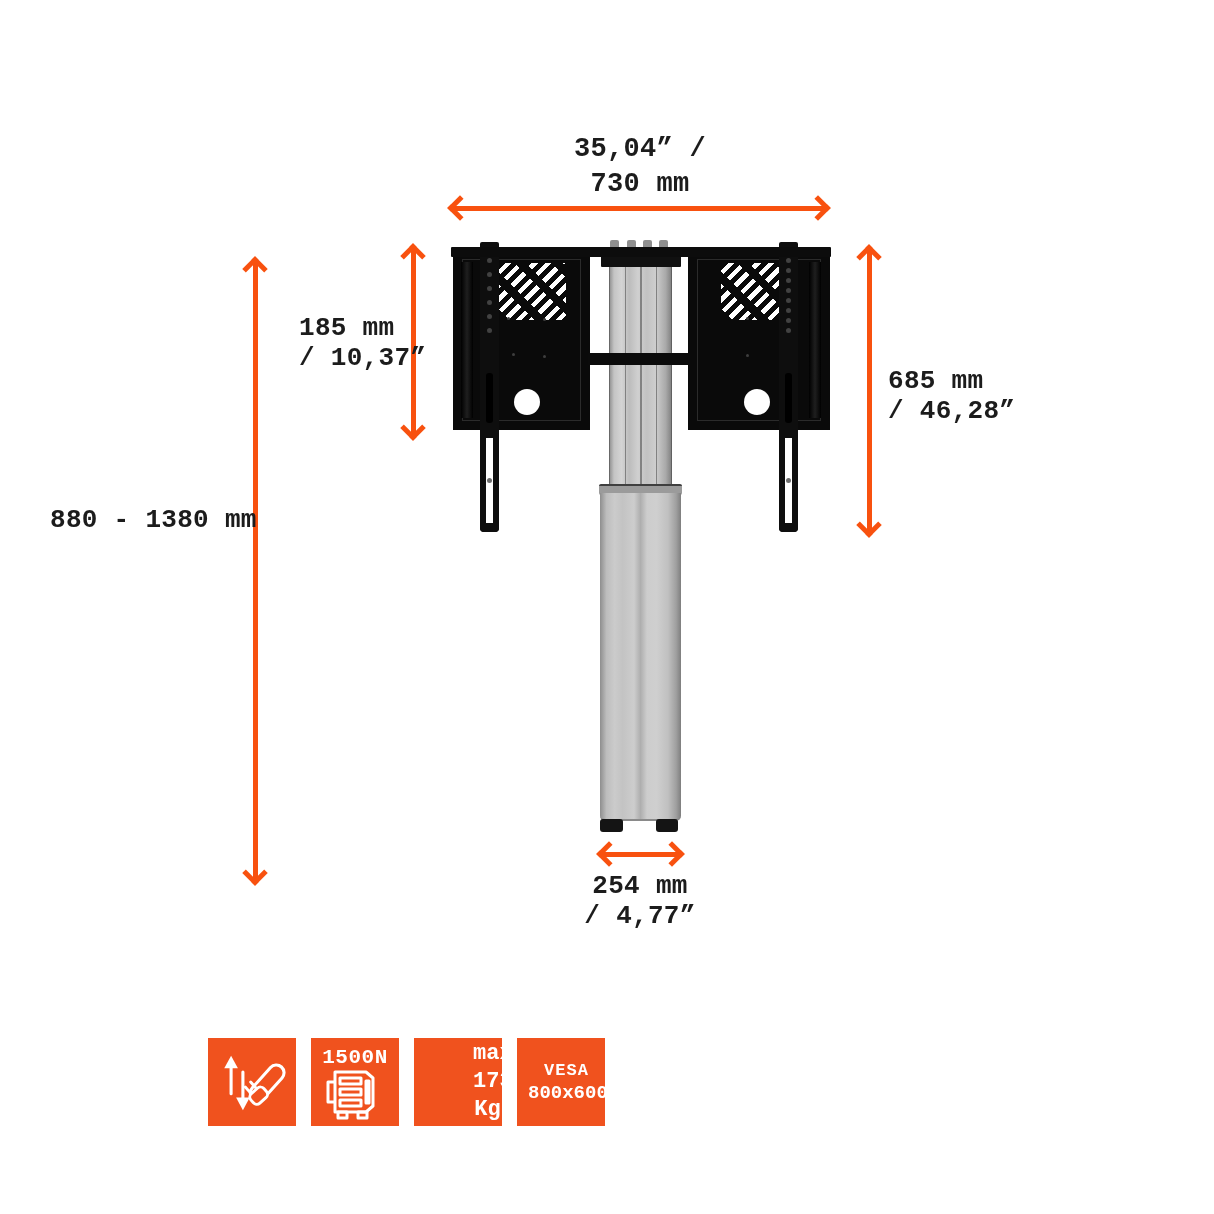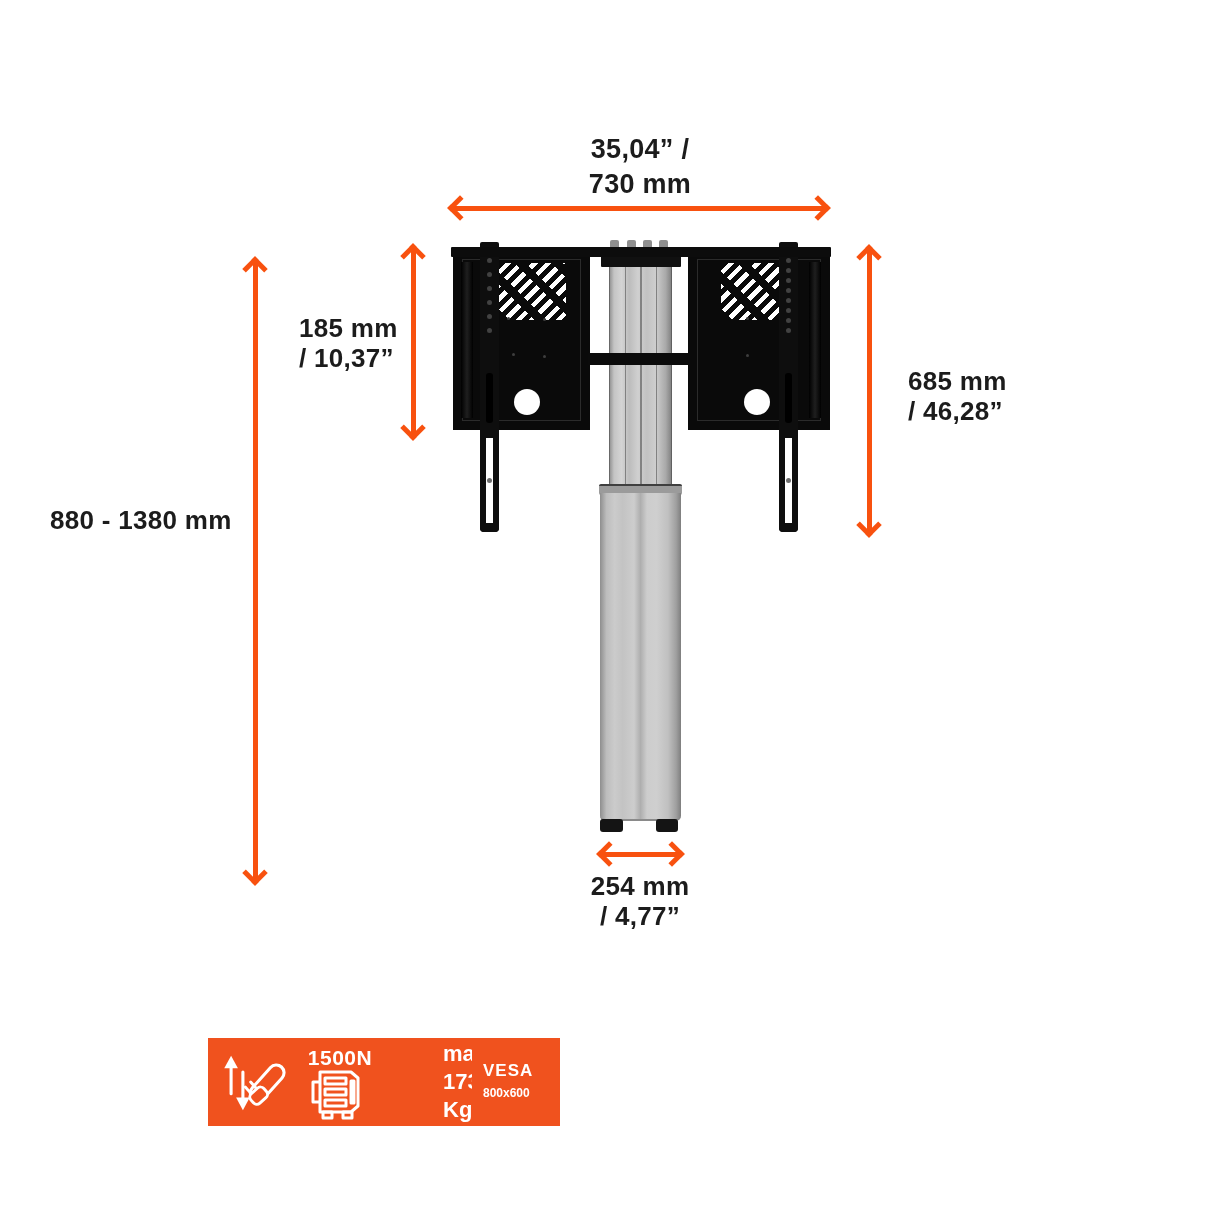--- a/index.html
+++ b/index.html
@@ -4,31 +4,31 @@
 <style>
   :root{
     --arrow:#f8510f;
     --badge:#f0521e;
     --text:#1c1c1c;
   }
   *{margin:0;padding:0;box-sizing:content-box;}
   html,body{background:#fff;}
   .canvas{
     position:relative;width:1214px;height:1166px;background:#ffffff;overflow:hidden;
-    font-family:Liberation Sans, sans-serif;
+    font-family:Liberation Mono, monospace;
   }
   
   .dim{
     position:absolute;font-weight:700;color:var(--text);
     font-size:26px;line-height:30px;letter-spacing:.3px;white-space:nowrap;
   }
   .dim.center{text-align:center;}
   .lbl-top{left:470px;top:132px;width:340px;font-size:27px;line-height:35px;}
   .lbl-438{left:299px;top:313px;width:120px;}
-  .lbl-685{left:888px;top:366px;width:140px;margin-left:20px;}
+  .lbl-685{left:888px;top:366px;width:140px;}
   .lbl-total{left:50px;top:505px;width:210px;}
   .lbl-base{left:565px;top:871px;width:150px;}
   
   .arrow{position:absolute;background:var(--arrow);border-radius:2px;}
   .arrow::before,.arrow::after{content:"";position:absolute;width:13px;height:13px;}
   .arrow.v{width:5px;}
   .arrow.v::before{top:-2px;left:2px;transform:translateX(-50%) rotate(45deg);
     border-top:5px solid var(--arrow);border-left:5px solid var(--arrow);}
   .arrow.v::after{bottom:-2px;left:2px;transform:translateX(-50%) rotate(45deg);
     border-bottom:5px solid var(--arrow);border-right:5px solid var(--arrow);}
@@ -85,32 +85,32 @@
   .crossbar{left:588px;top:353px;width:102px;height:12px;background:#0b0b0b;z-index:6;}
   .sleeve-cap{left:599px;top:484px;width:83px;height:9px;background:#9b9b9b;border-top:2px solid #3f3f3f;z-index:3;border-radius:2px;}
   .sleeve{left:600px;top:493px;width:81px;height:326px;z-index:3;border-radius:0 0 5px 5px;
     border-bottom:2px solid #8a8a8a;
     background:
       linear-gradient(90deg,#8e8e8e 0,#bdbdbd 8%,#cbcbcb 18%,#c3c3c3 28%,#cdcdcd 42%,#aeaeae 50%,#cdcdcd 58%,#cfcfcf 70%,#c0c0c0 84%,#9f9f9f 94%,#7e7e7e 100%);}
   .foot{top:819px;height:13px;background:#141414;border-radius:3px;z-index:4;}
   .foot.left{left:600px;width:23px;}
   .foot.right{left:656px;width:22px;}
   
-  .badges{position:absolute;left:208px;top:1038px;display:flex;}
+  .badges{position:absolute;left:208px;top:1038px;display:flex;gap:15px;text-align:center;}
   .badge{width:88px;height:88px;background:var(--badge);color:#fff;overflow:hidden;
     display:flex;flex-direction:column;}
   .badge .txt{font-weight:700;}
   .badge-adjust{align-items:center;justify-content:center;}
   .badge-motor{align-items:center;}
   .badge-motor .txt{font-size:21px;letter-spacing:.5px;margin-top:9px;line-height:21px;}
   .badge-weight{justify-content:center;padding-left:11px;width:77px;}
   .badge-weight .txt{font-size:22px;line-height:28px;margin-left:48px;}
   .badge-vesa{justify-content:center;padding-left:11px;width:77px;}
   .badge-vesa .l1{font-size:17px;line-height:22px;letter-spacing:1px;font-weight:700;}
-  .badge-vesa .l2{font-size:12px;line-height:23px;font-weight:700;}
+  .badge-vesa .l2{font-size:19px;line-height:23px;font-weight:700;}
 </style>
 </head>
 <body>
 
 <div class="canvas">
 
   <div class="part col-upper"></div>
 
   <div class="part panel left">
     <div class="frame"></div>

